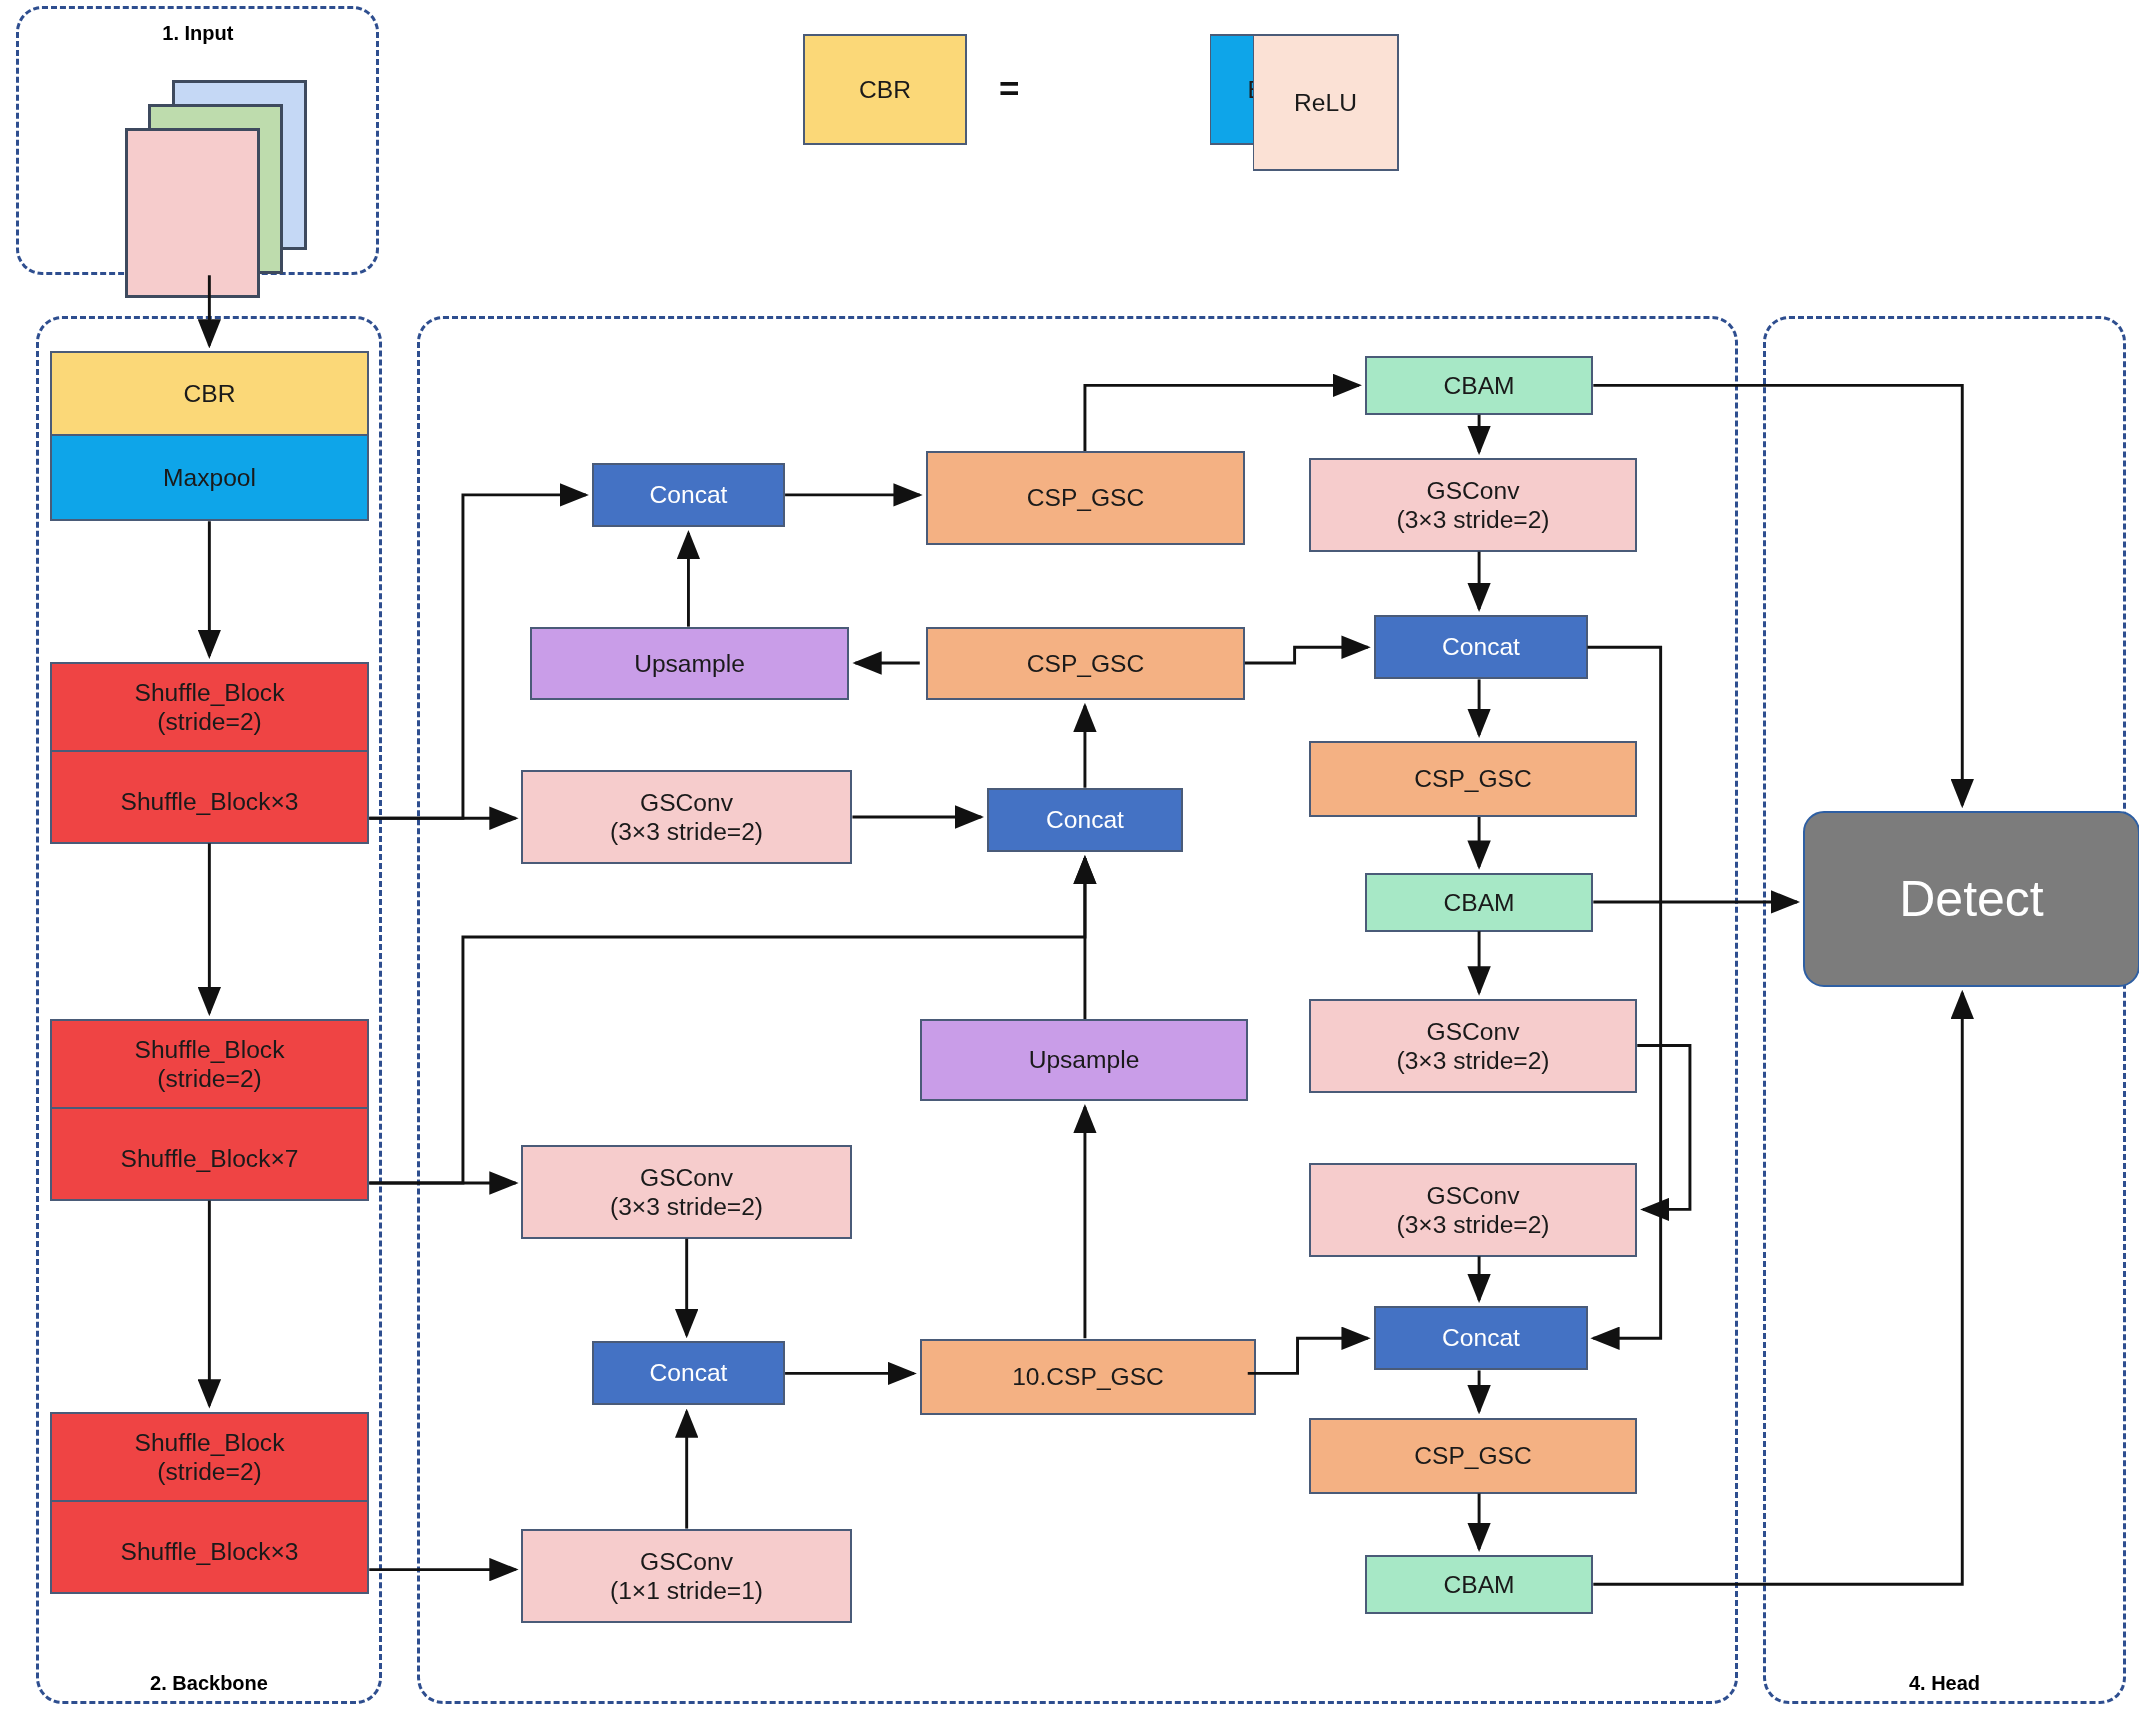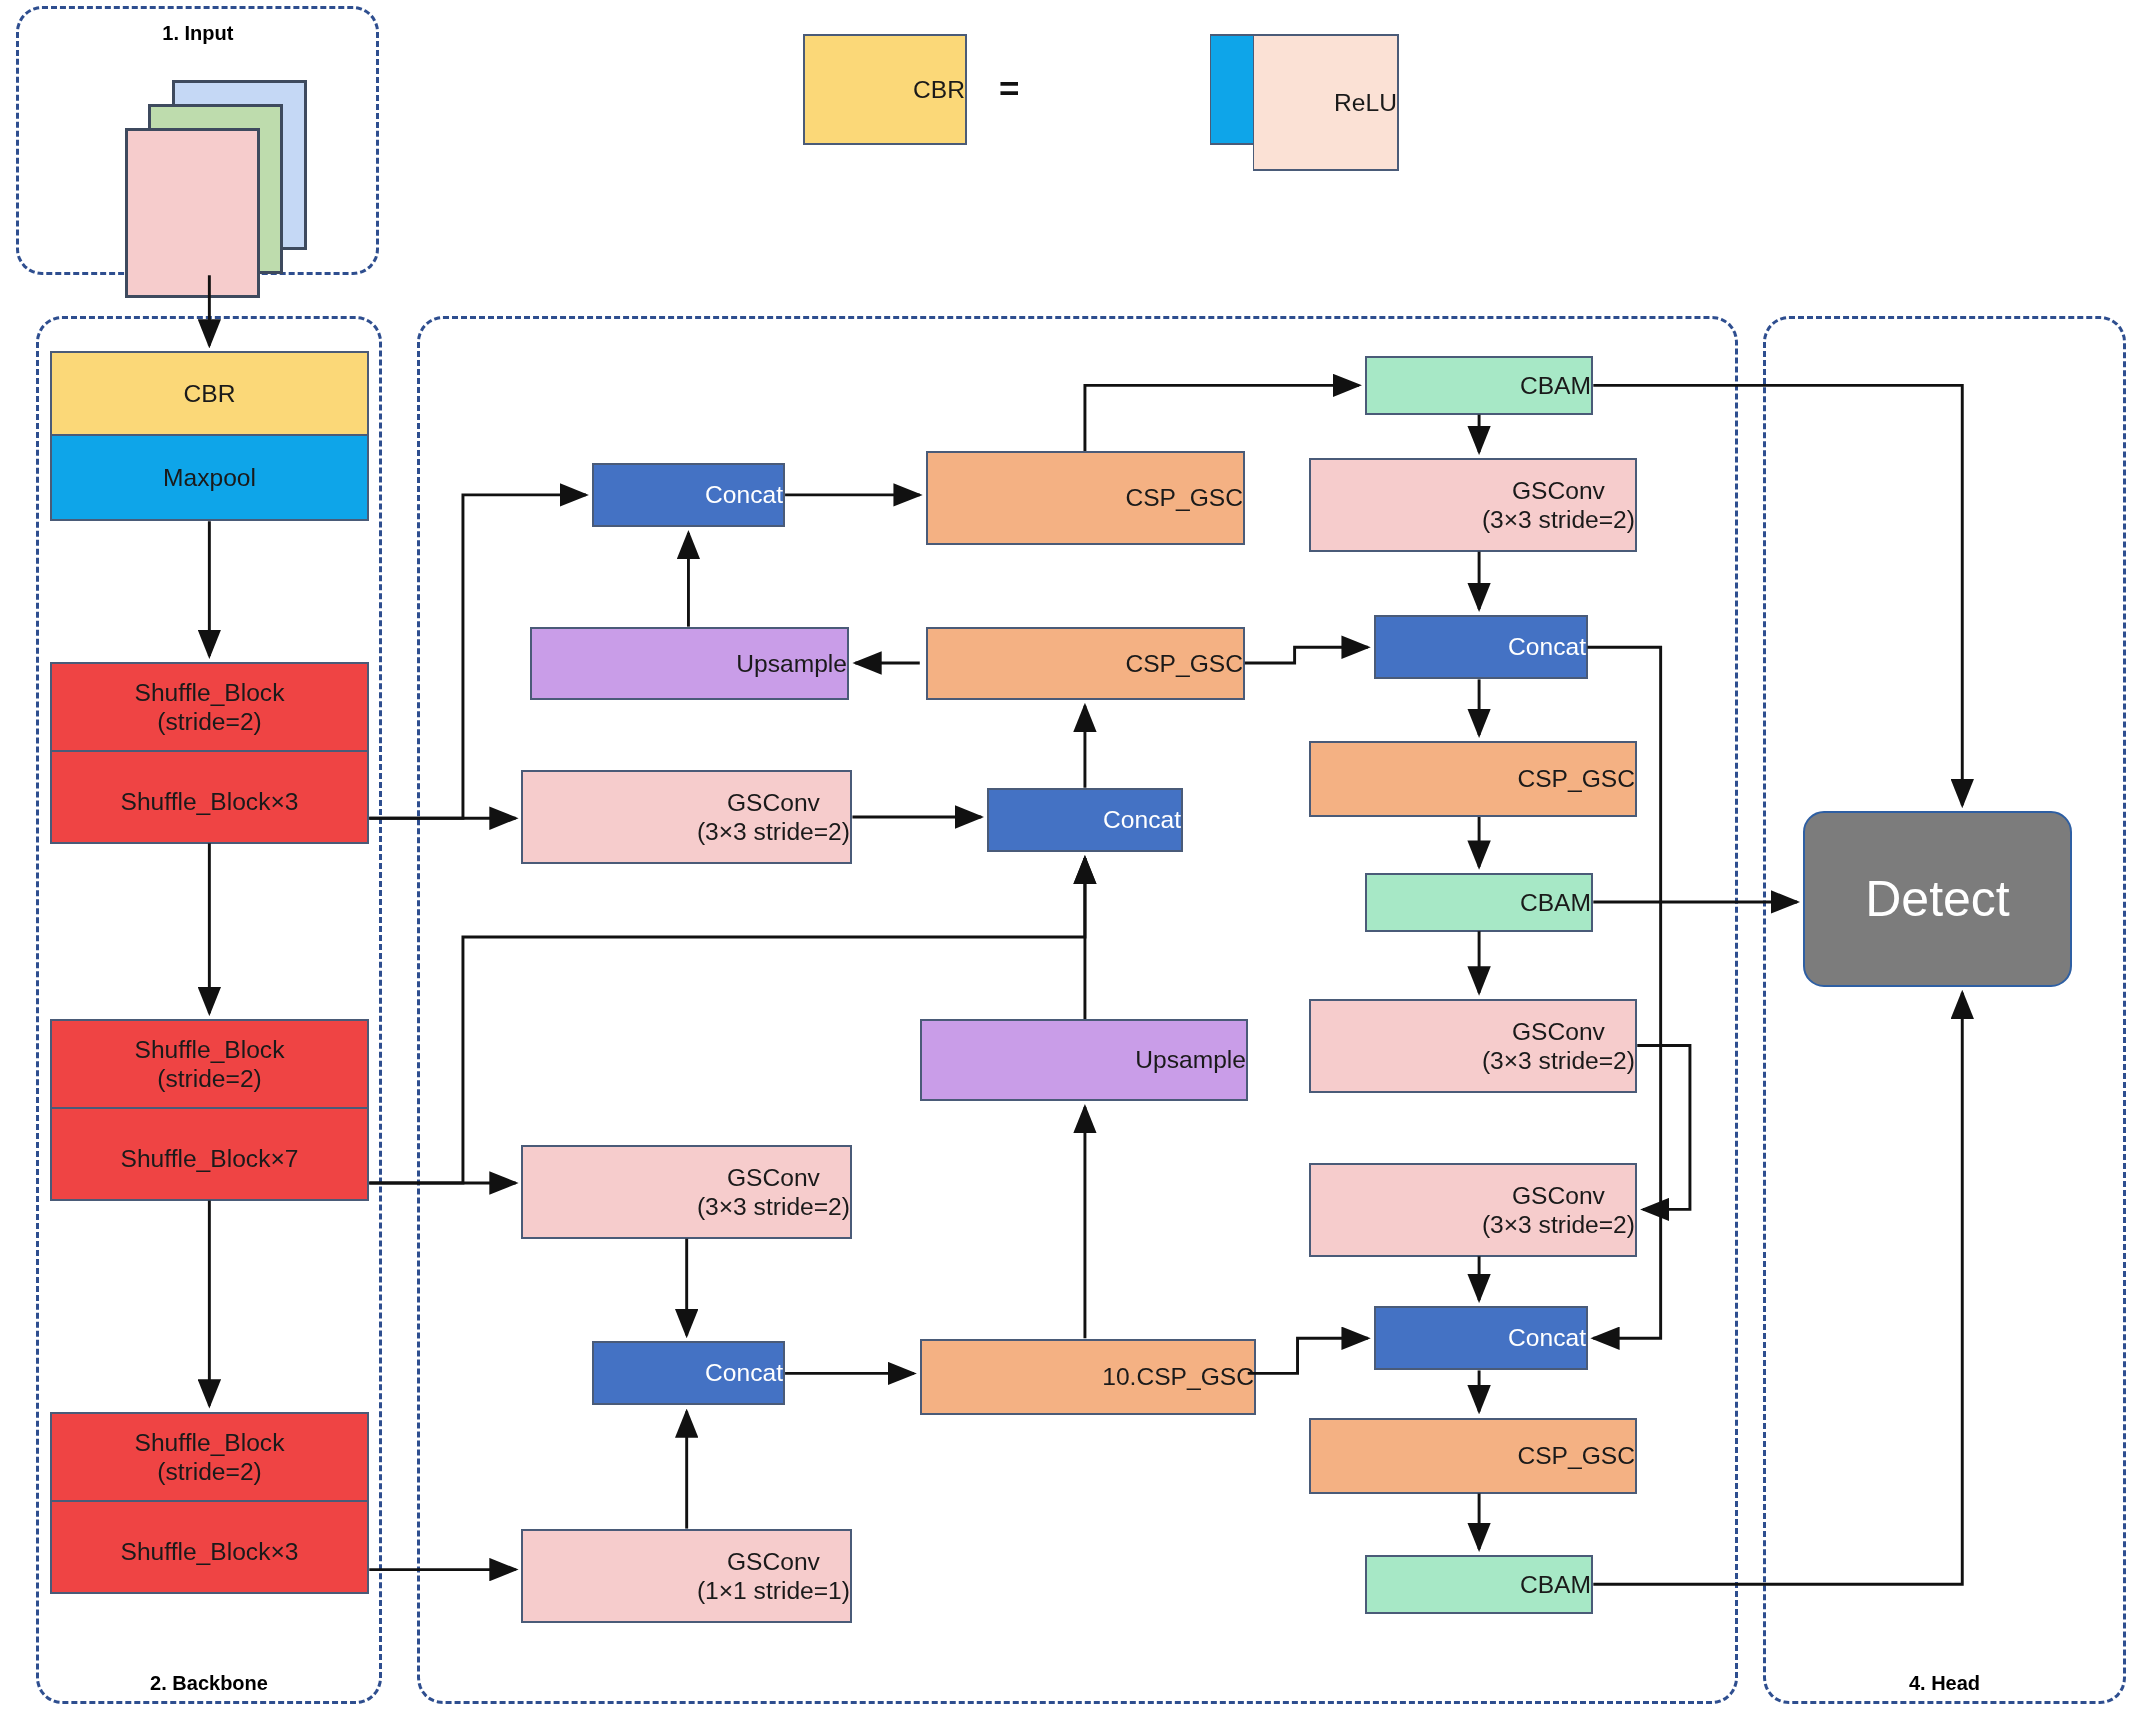--- a/index.html
+++ b/index.html
@@ -3,21 +3,21 @@
 <meta charset="utf-8">
 <style>
   html,body{margin:0;padding:0;background:#ffffff;}
   body{font-family:"Liberation Sans", sans-serif;}
   #stage{position:relative;width:2140px;height:1733px;background:#fff;overflow:hidden;}
 
   .group{position:absolute;border:3.5px dashed #2E4E8F;border-radius:26px;box-sizing:border-box;}
   .group-label{position:absolute;font-weight:bold;font-size:20px;color:#000;text-align:center;white-space:nowrap;}
 
   .node{position:absolute;box-sizing:border-box;border:2.3px solid #4A5B78;
-        display:flex;align-items:center;justify-content:flex-end;text-align:center;
+        display:flex;align-items:center;justify-content:center;text-align:center;
         font-size:24.6px;color:#1a1a1a;line-height:1.18;}
   .node.stack{flex-direction:column;padding:0;}
   .seg{width:100%;box-sizing:border-box;display:flex;align-items:center;justify-content:center;text-align:center;}
 
   .c-yellow{background:#FBD878;}
   .c-lblue {background:#0ea5e9;}
   .c-green {background:#ef4444;gap:8px;}
   .c-pink  {background:#F6CCCC;}
   .c-orange{background:#F4B183;}
   .c-blue  {background:#4472C4;color:#ffffff;}
@@ -129,21 +129,21 @@
 
   <div class="node c-blue" style="left:1374px;top:1306px;width:214px;height:64px;">Concat</div>
 
   <div class="node c-orange" style="left:1309px;top:1418px;width:328px;height:76px;">CSP_GSC</div>
 
   <div class="node c-mint" style="left:1365px;top:1555px;width:228px;height:59px;">CBAM</div>
 
   <div class="group" style="left:1763px;top:316px;width:363px;height:1388px;"></div>
   <div class="group-label" style="left:1763px;top:1672px;width:363px;">4. Head</div>
 
-  <div class="detect" style="left:1803px;top:811px;width:269px;height:176px;">Detect</div>
+  <div class="detect" style="left:1803px;top:811px;width:337px;height:176px;">Detect</div>
 
   <svg class="links" viewBox="0 0 3653 2959">
     <defs>
       <marker id="ah" markerWidth="10" markerHeight="8" refX="9" refY="4" orient="auto" markerUnits="strokeWidth">
         <path d="M0,0 L10,4 L0,8 z" fill="#111"></path>
       </marker>
     </defs>
     <g stroke="#111" stroke-width="5" fill="none" marker-end="url(#ah)">
 
       <path d="M357,470 L357,590"></path>

